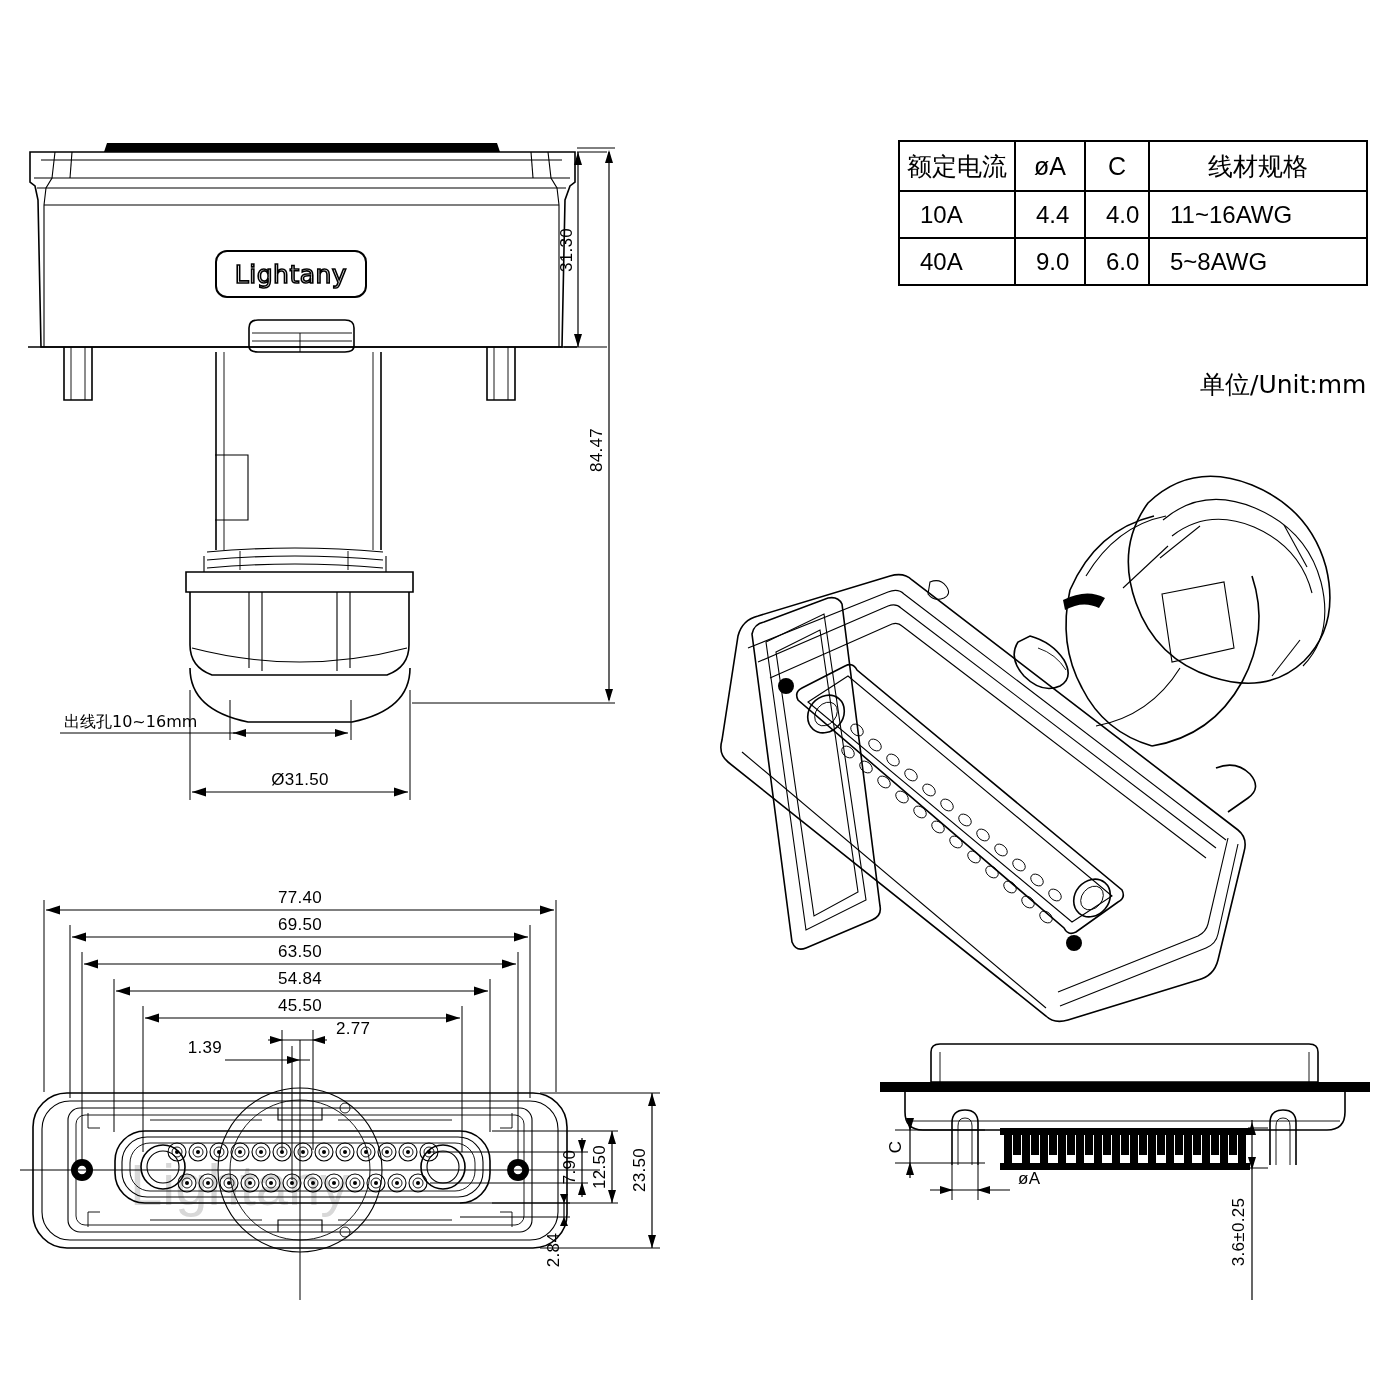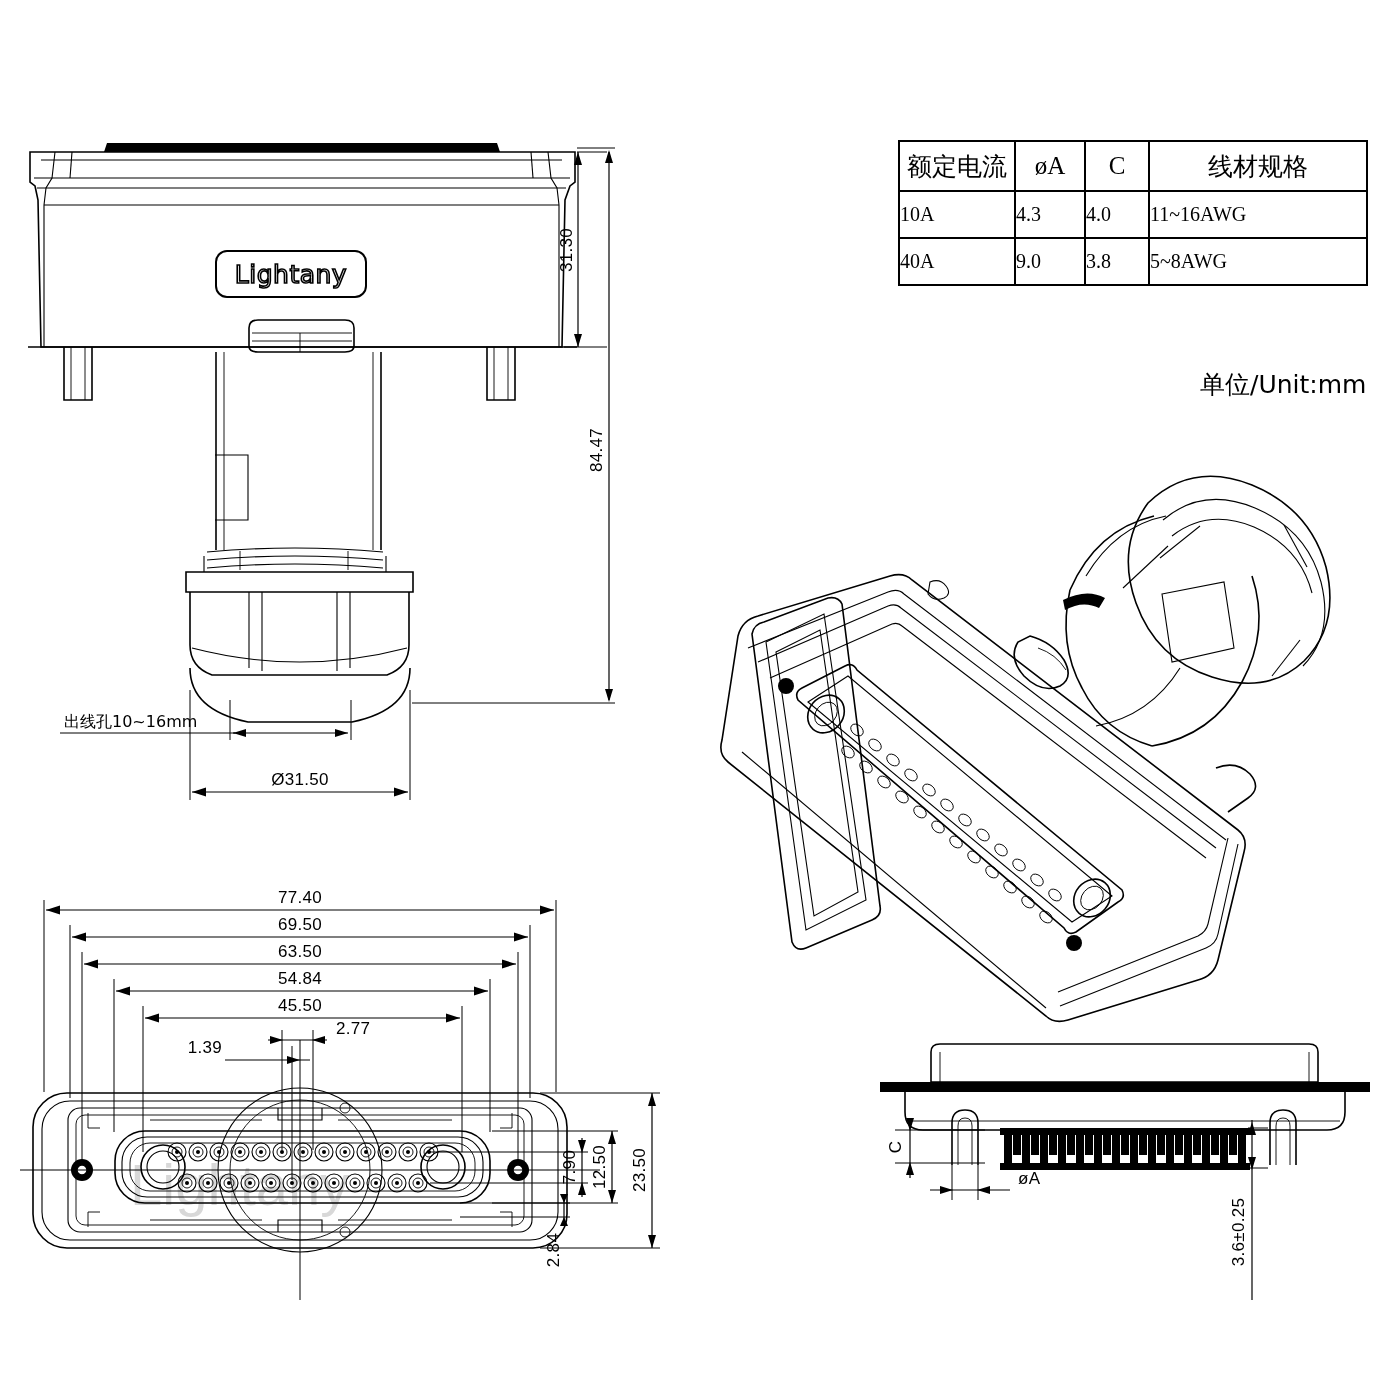--- a/index.html
+++ b/index.html
@@ -30,30 +30,30 @@
   }
 
   
   .spec-table{
     position:absolute;left:898px;top:140px;
     border-collapse:collapse;
     background:#fff;
   }
   .spec-table td,.spec-table th{
     border:2.2px solid #000;
-    font-family:Liberation Serif, serif;
+    font-family:Liberation Sans, sans-serif;
     font-weight:400;
     color:#000;
     padding:0;
   }
   .spec-table th{
     font-size:25px;height:48px;
   }
   .spec-table td{
-    font-size:20px;height:45px;
+    font-size:24px;height:45px;padding-left:20px;
   }
   .c-cur{width:114px;}
   .c-a{width:68px;}
   .c-c{width:62px;}
   .c-w{width:216px;}
   .unit-note{
     position:absolute;left:1200px;top:368px;
     font-family:"DejaVu Sans","Liberation Sans",sans-serif;
     font-size:25px;color:#000;white-space:nowrap;
   }
@@ -618,28 +618,28 @@
     <tr>
       <th class="c-cur">额定电流</th>
       <th class="c-a">øA</th>
       <th class="c-c">C</th>
       <th class="c-w">线材规格</th>
     </tr>
   </thead>
   <tbody>
     <tr>
       <td>10A</td>
-      <td>4.3</td>
+      <td>4.4</td>
       <td>4.0</td>
       <td>11~16AWG</td>
     </tr>
     <tr>
       <td>40A</td>
       <td>9.0</td>
-      <td>3.8</td>
+      <td>6.0</td>
       <td>5~8AWG</td>
     </tr>
   </tbody>
 </table>
 
 <div class="unit-note">单位/Unit:mm</div>
 
 </div>
 
 </body></html>

